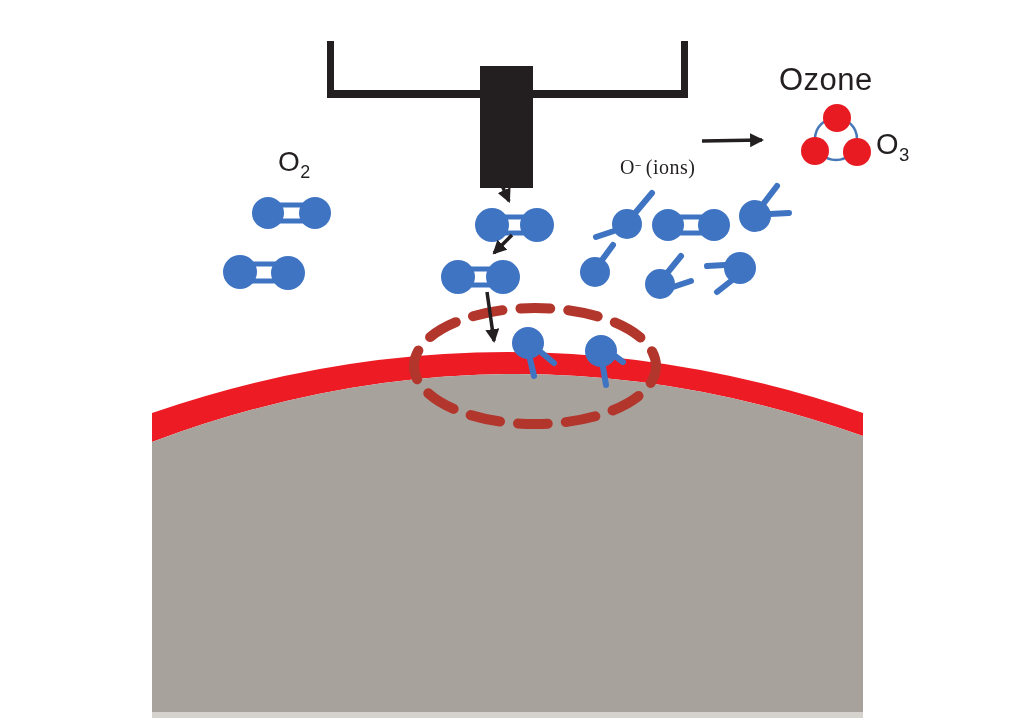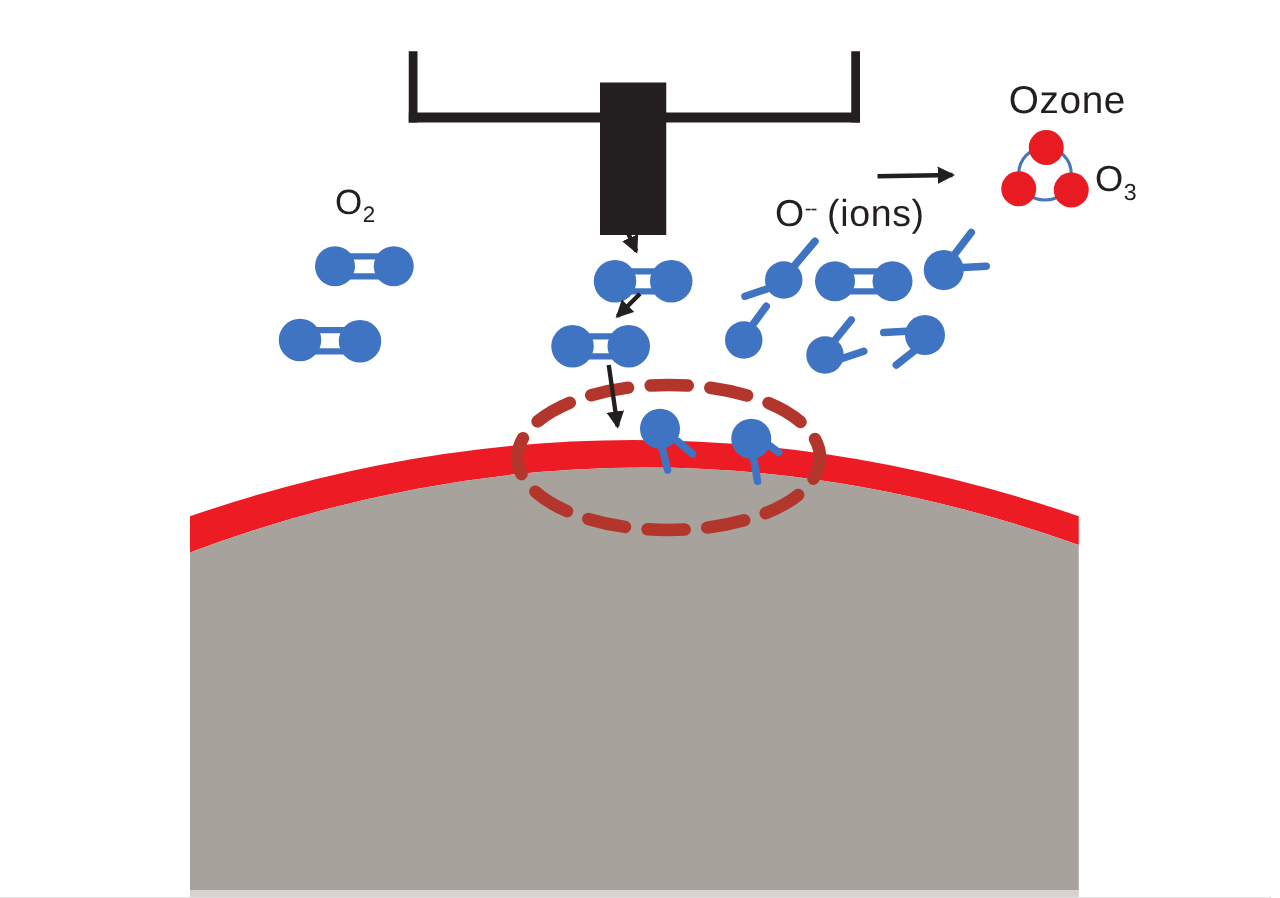--- a/index.html
+++ b/index.html
@@ -25,23 +25,23 @@
   .canvas svg{position:absolute;left:0;top:0;}
   .label{
     position:absolute;
     color:var(--ink-black);
     white-space:nowrap;
     line-height:1;
     letter-spacing:0.5px;
   }
   .label sub{font-size:0.64em;line-height:0;}
   .label sup{font-size:0.55em;line-height:0;letter-spacing:-1px;vertical-align:0.55em;}
-  .o2-label{left:268px;top:148px;font-size:28px;}
-  .ions-label{left:620px;top:157px;font-size:30px;}
-  .ozone-label{left:779px;top:64px;font-size:31px;margin-left:28px;}
+  .o2-label{left:278px;top:148px;font-size:28px;}
+  .ions-label{left:620px;top:157px;font-size:20px;font-family:Liberation Serif, serif;}
+  .ozone-label{left:779px;top:64px;font-size:31px;}
   .o3-label{left:876px;top:130px;font-size:29px;}
 
   .blue{fill:var(--molecule-blue);}
   .bond{stroke:var(--molecule-blue);stroke-width:5;fill:none;}
   .tail{stroke:var(--molecule-blue);stroke-width:6;stroke-linecap:round;fill:none;}
   .arrow{stroke:var(--ink-black);stroke-width:3.5;fill:none;}
   .electrode{fill:var(--ink-black);}
   .coating{fill:var(--coating-red);}
   .substrate{fill:var(--substrate-gray);}
   .substrate-edge{fill:var(--substrate-edge);}

